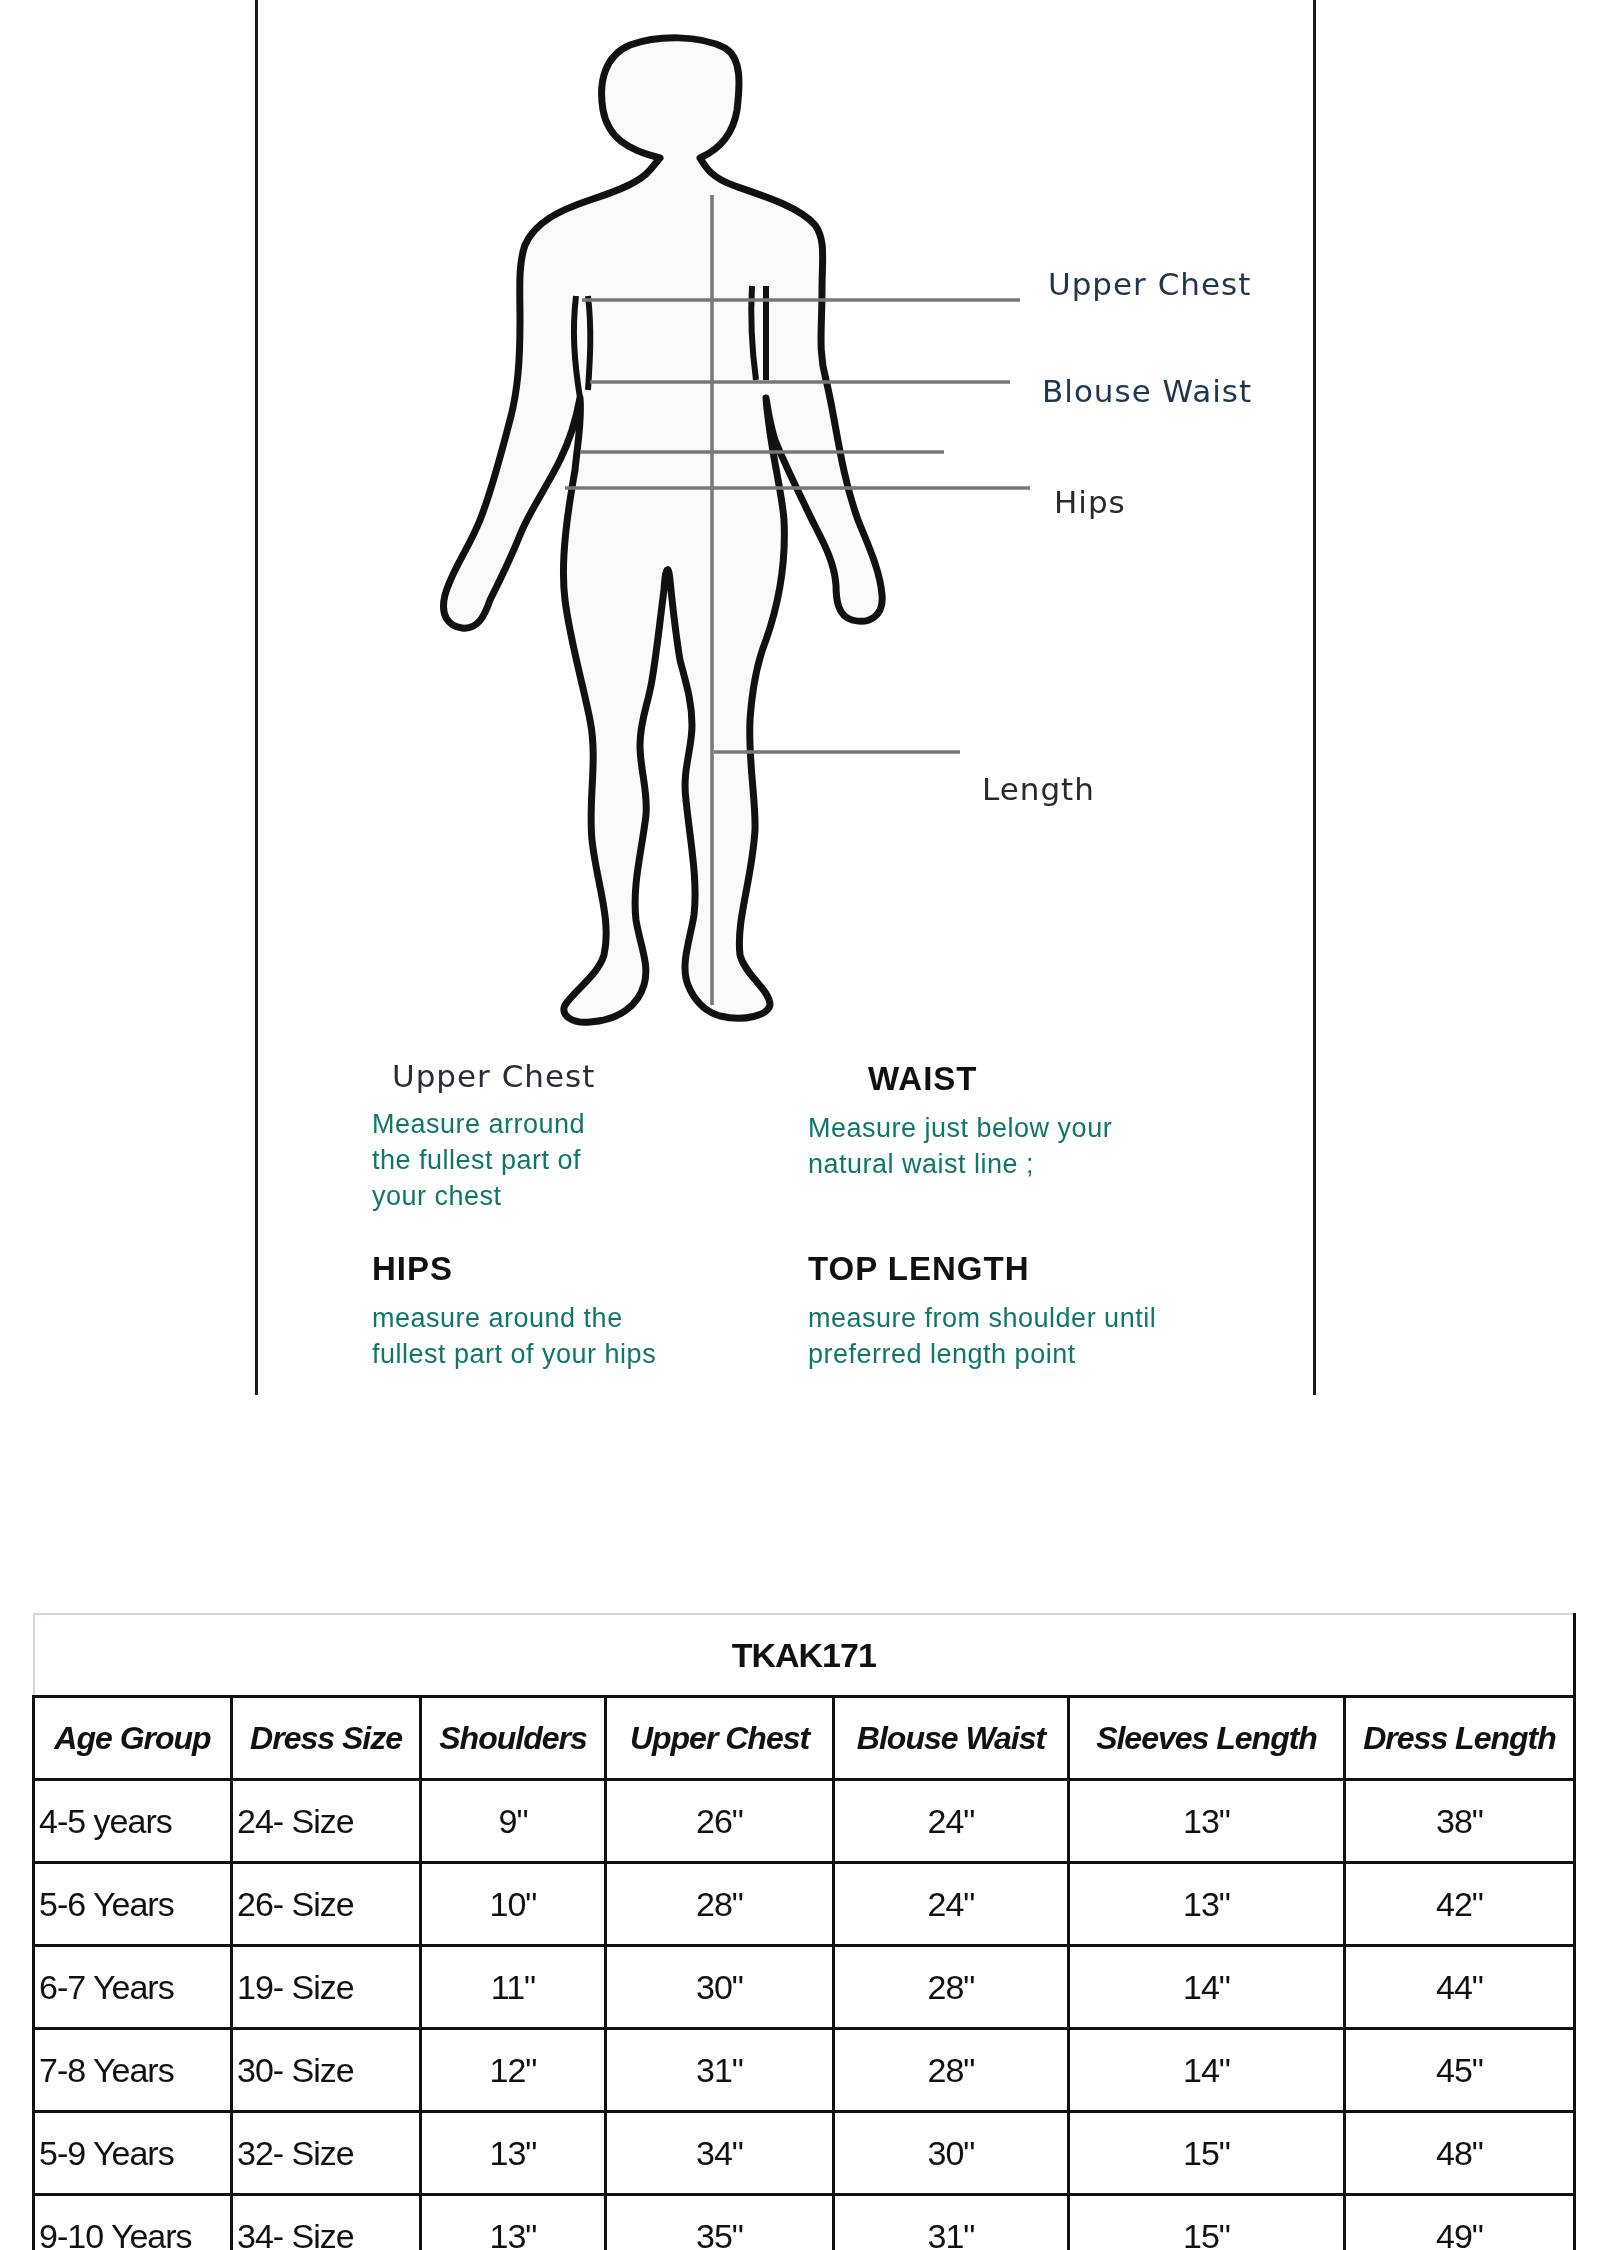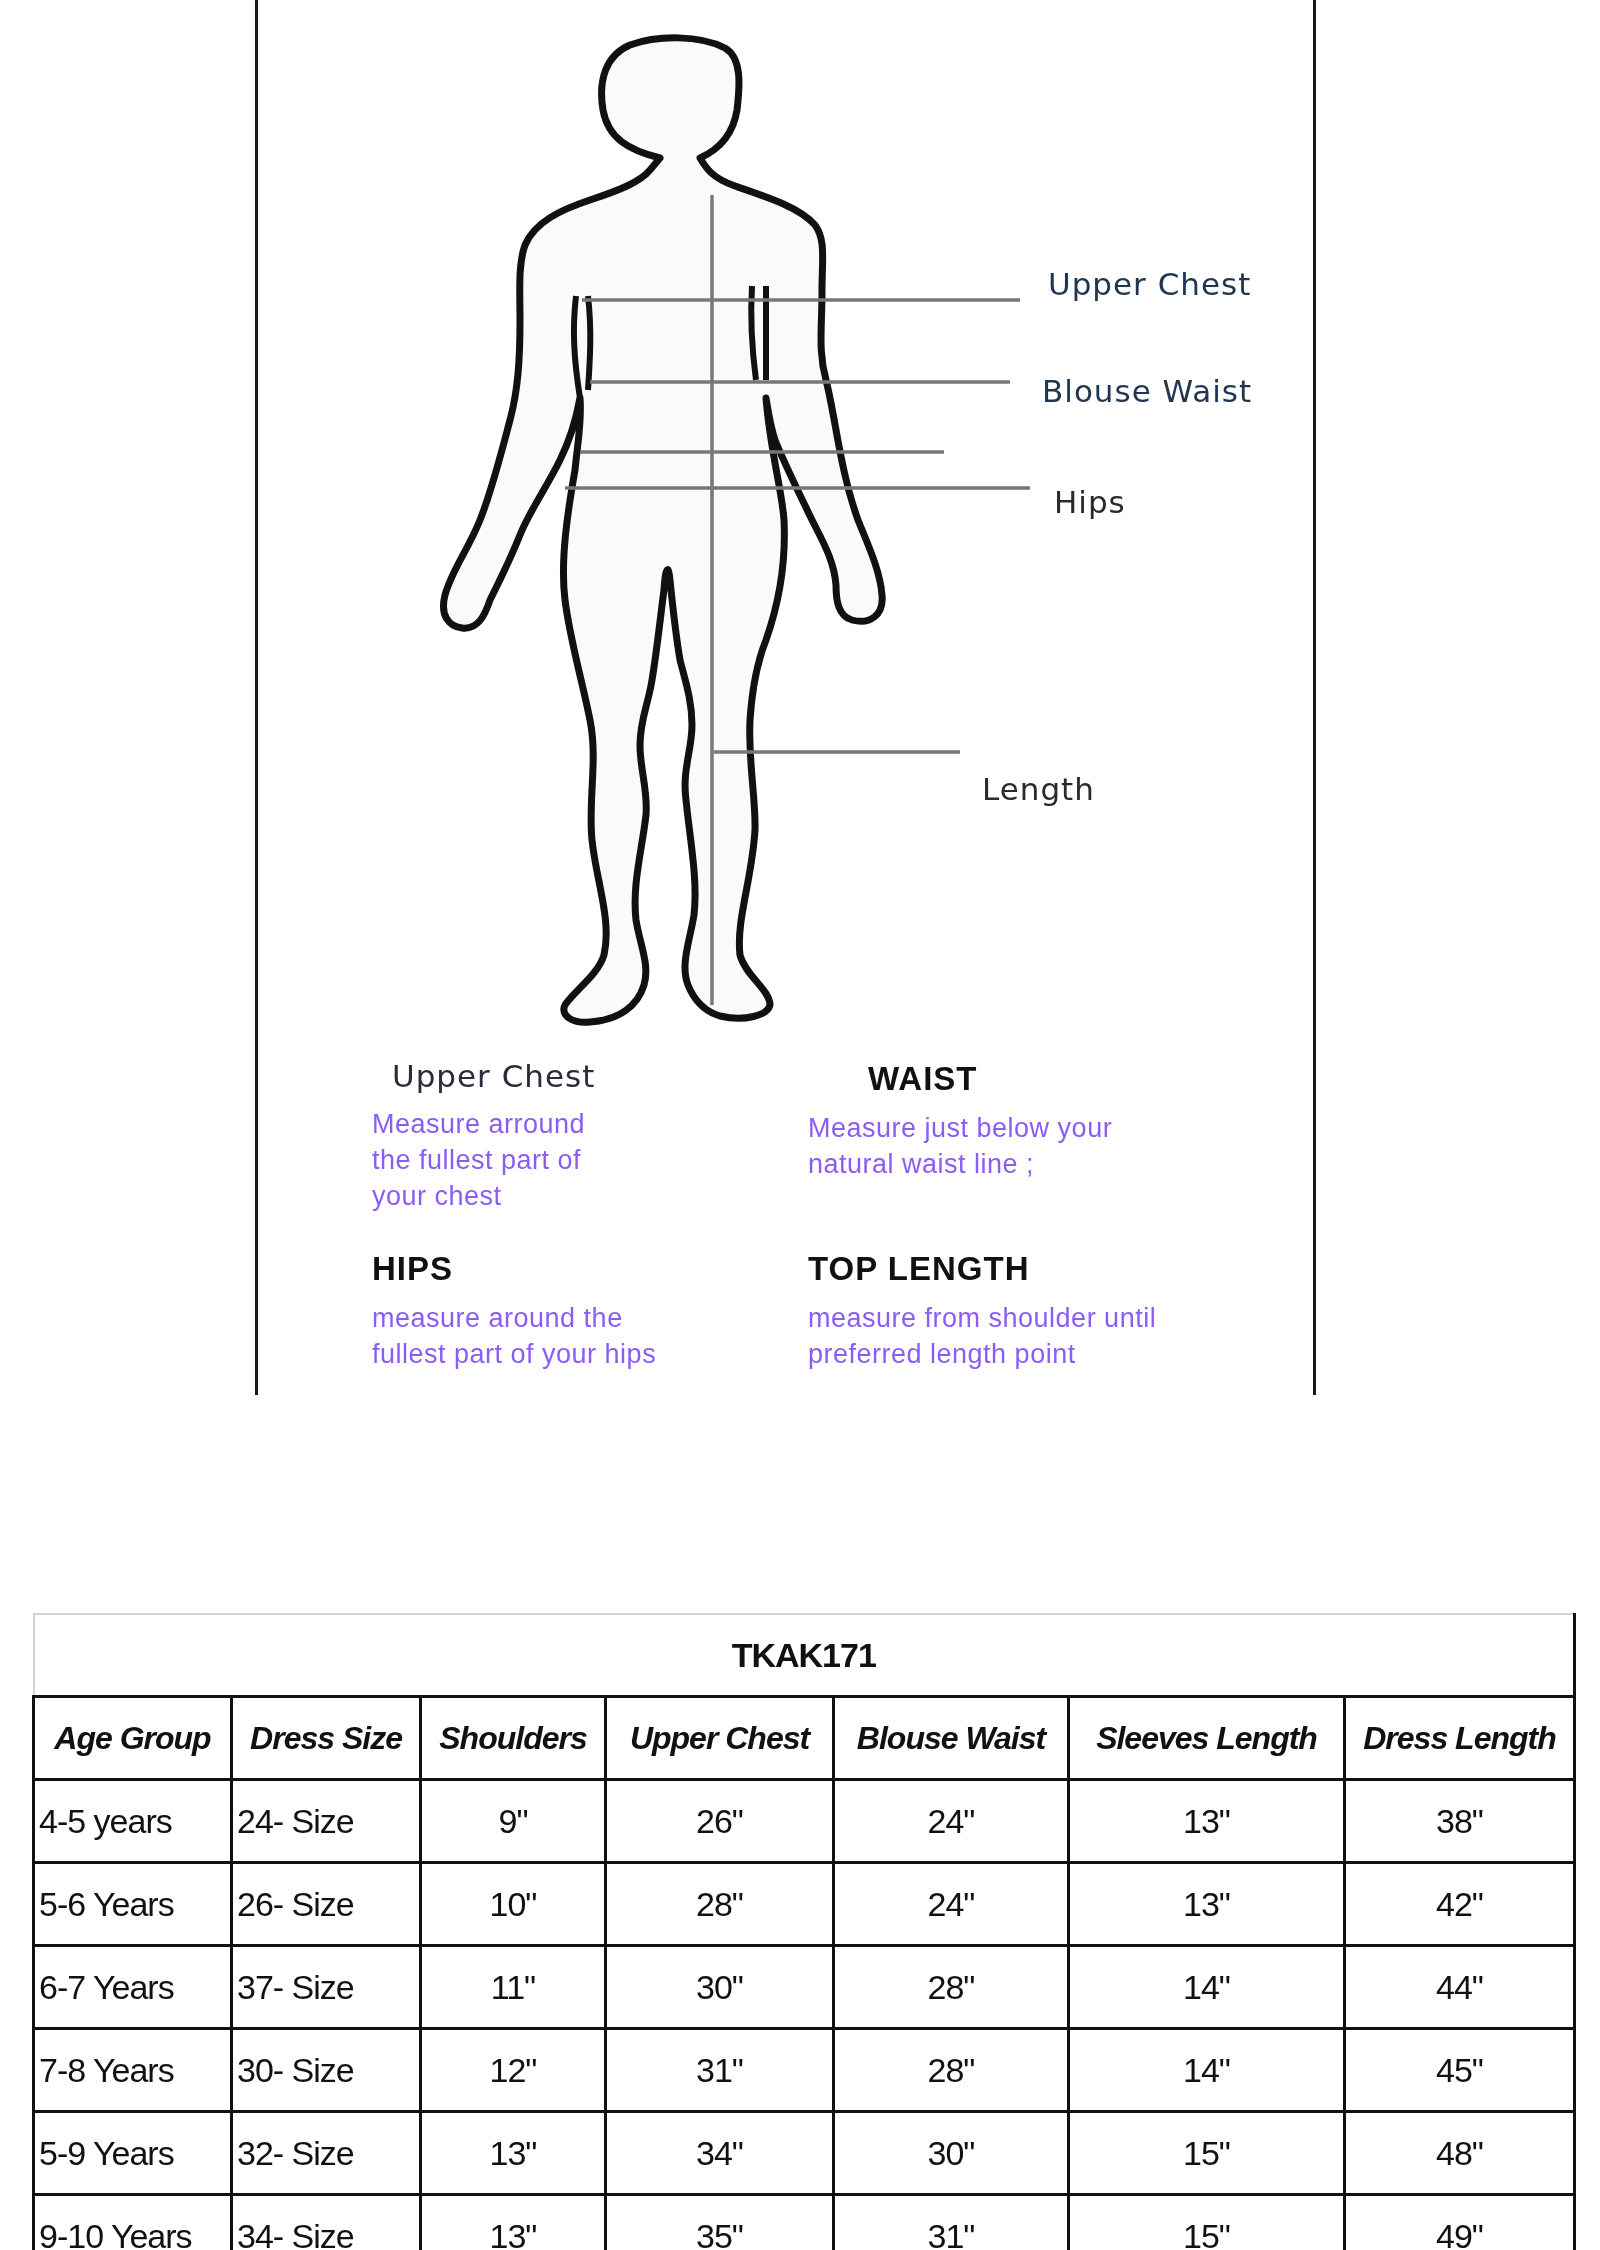--- a/index.html
+++ b/index.html
@@ -8,21 +8,21 @@
   .frame-line { position:absolute; top:0; width:3px; height:1395px; background:#1a1a1a; }
   #figure-svg { position:absolute; left:0; top:0; }
   .callout { position:absolute; font-family:"DejaVu Sans", sans-serif; font-size:31px;
              letter-spacing:1px; color:#2a2a2a; white-space:nowrap; }
   .callout.dark { color:#1f3550; }
   .desc-block { position:absolute; }
   .desc-title { font-size:32px; letter-spacing:1px; margin:0 0 12px 0; white-space:nowrap; }
   .desc-title.bold { font-weight:bold; font-family:"Liberation Sans", sans-serif; font-size:33px; }
   .desc-title.plain { color:#2b2b3a; font-family:"DejaVu Sans", sans-serif; font-size:31px; }
   .desc-body { font-family:"Liberation Sans", sans-serif; font-size:27px; line-height:36px;
-               color:#8b5cf6; white-space:pre-line; letter-spacing:0.5px; }
+               color:#0f766e; white-space:pre-line; letter-spacing:0.5px; }
   #size-table { position:absolute; left:32px; top:1613px; border-collapse:collapse;
                 font-family:"Liberation Sans", sans-serif; table-layout:fixed; }
   #size-table td, #size-table th { border:3px solid #111; padding:12px 4px; height:56px;
                 font-size:34px; white-space:nowrap; overflow:hidden; }
   #size-table th { font-weight:bold; font-size:32px; letter-spacing:-1px;font-style:italic; }
   #size-table .title-cell { border-top:2px solid #cfd6e0; border-left:2px solid #cfd6e0;
                 border-bottom:3px solid #111; border-right:3px solid #111; height:56px;
                 text-align:center; font-weight:bold; font-size:34px; letter-spacing:-1px; }
   #size-table td.left { text-align:left; letter-spacing:-1px; }
   #size-table td.num { text-align:center; letter-spacing:-1px; }
@@ -175,21 +175,21 @@
         <td class="left">5-6 Years</td>
         <td class="left">26- Size</td>
         <td class="num">10"</td>
         <td class="num">28"</td>
         <td class="num">24"</td>
         <td class="num">13"</td>
         <td class="num">42"</td>
       </tr>
       <tr>
         <td class="left">6-7 Years</td>
-        <td class="left">37- Size</td>
+        <td class="left">19- Size</td>
         <td class="num">11"</td>
         <td class="num">30"</td>
         <td class="num">28"</td>
         <td class="num">14"</td>
         <td class="num">44"</td>
       </tr>
       <tr>
         <td class="left">7-8 Years</td>
         <td class="left">30- Size</td>
         <td class="num">12"</td>

